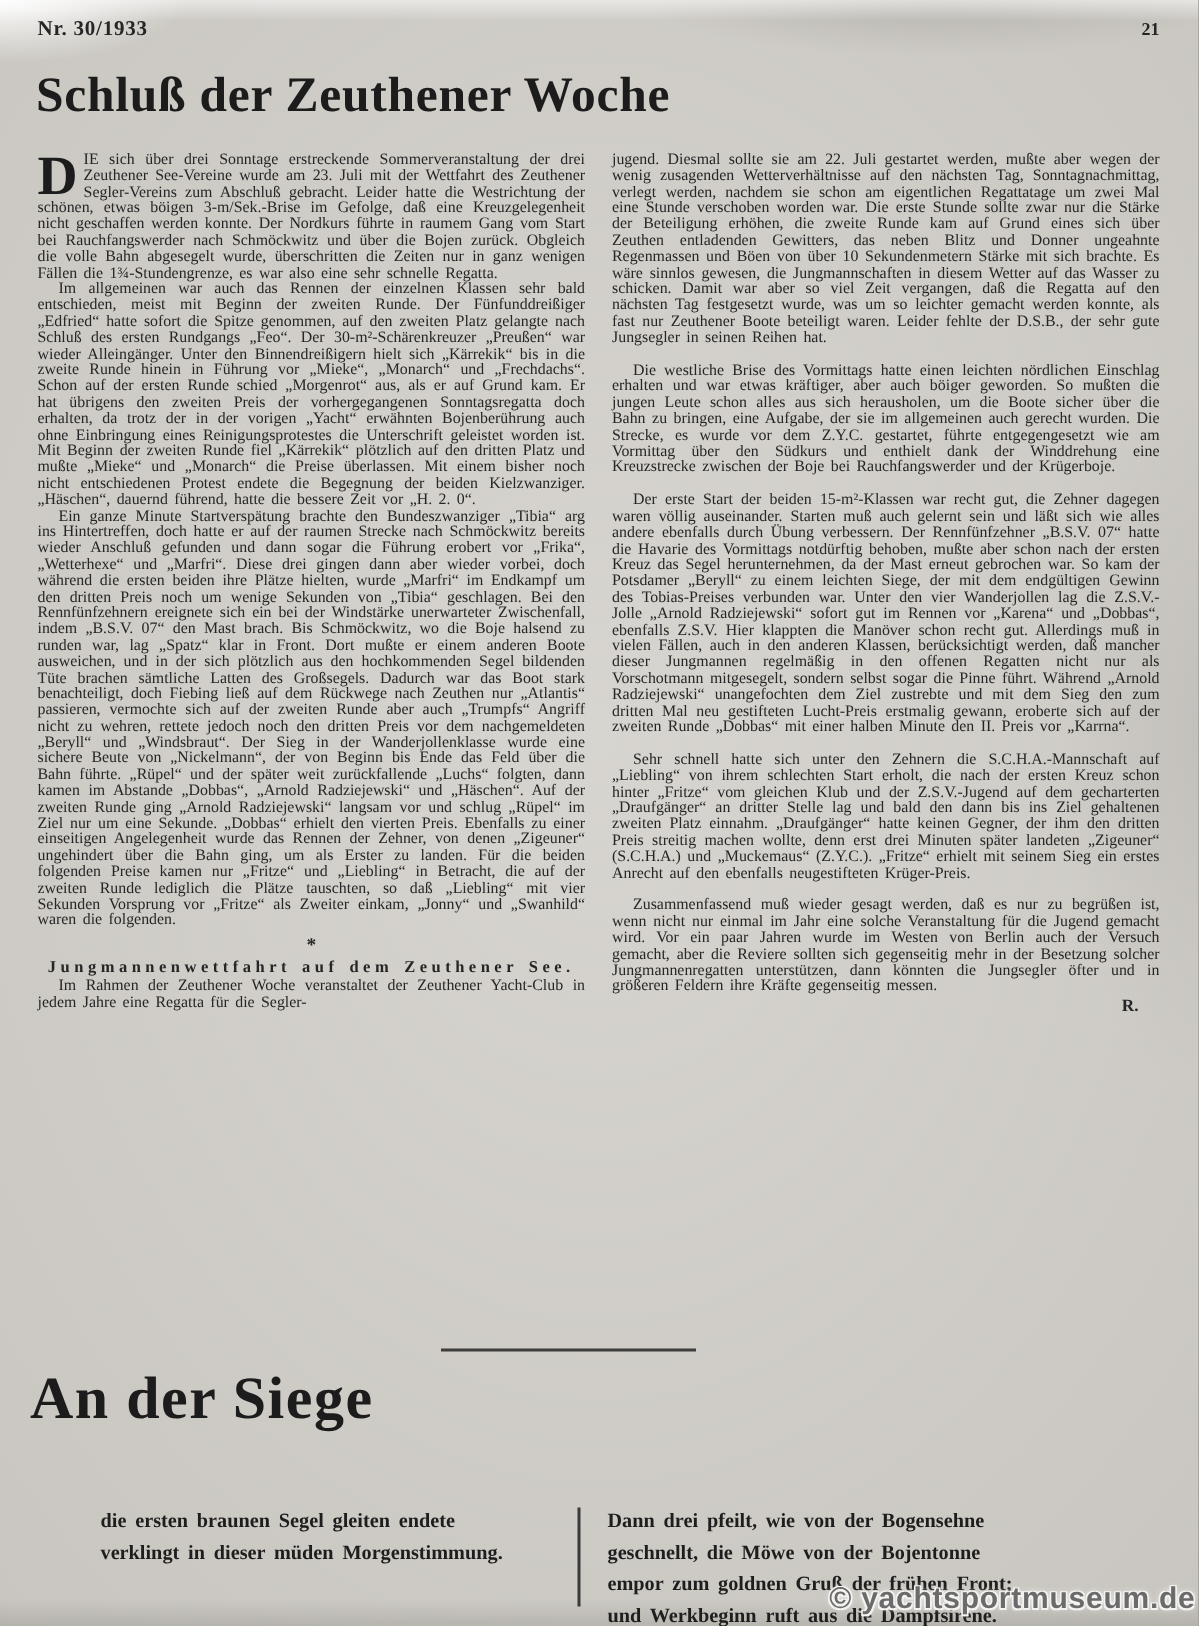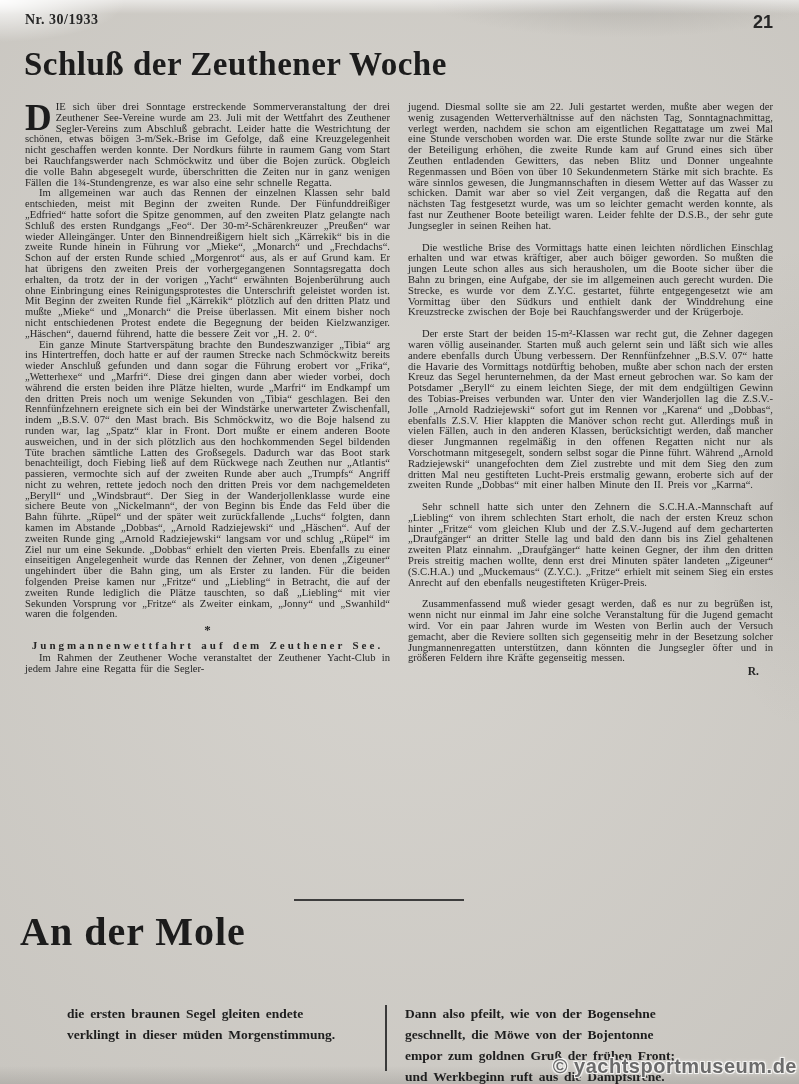--- a/index.html
+++ b/index.html
@@ -19,21 +19,21 @@
       linear-gradient(to top, rgba(120,118,114,0.25), rgba(120,118,114,0) 18px),
       radial-gradient(ellipse 600px 800px at 50% 45%, rgba(255,255,255,0.12), rgba(120,118,114,0.10)),
       #d2cfc9;
   }
   .running-head {
     position:absolute; top:12px; left:25px; right:26px;
     display:flex; justify-content:space-between;
     font-weight:bold; font-size:14px;
   }
   .issue-no { font-family:"Liberation Serif", serif; letter-spacing:0.5px; }
-  .page-no  { font-family:Liberation Sans, sans-serif; font-size:18px; }
+  .page-no  { font-family:Liberation Serif, serif; font-size:12px; }
   .headline {
     position:absolute; top:46px; left:24px;
     font-size:33px; font-weight:bold; letter-spacing:0.5px;
     color:#1c1c1c; white-space:nowrap;
   }
   .columns {
     position:absolute; top:102px; left:25px; width:748px;
     display:flex; gap:18px;
   }
   .col {
@@ -119,30 +119,30 @@
       <p>Die westliche Brise des Vormittags hatte einen leichten nördlichen Einschlag erhalten und war etwas kräftiger, aber auch böiger geworden. So mußten die jungen Leute schon alles aus sich herausholen, um die Boote sicher über die Bahn zu bringen, eine Aufgabe, der sie im allgemeinen auch gerecht wurden. Die Strecke, es wurde vor dem Z.Y.C. gestartet, führte entgegengesetzt wie am Vormittag über den Südkurs und enthielt dank der Winddrehung eine Kreuzstrecke zwischen der Boje bei Rauchfangswerder und der Krügerboje.</p>
       <p>Der erste Start der beiden 15-m²-Klassen war recht gut, die Zehner dagegen waren völlig auseinander. Starten muß auch gelernt sein und läßt sich wie alles andere ebenfalls durch Übung verbessern. Der Rennfünfzehner „B.S.V. 07“ hatte die Havarie des Vormittags notdürftig behoben, mußte aber schon nach der ersten Kreuz das Segel herunternehmen, da der Mast erneut gebrochen war. So kam der Potsdamer „Beryll“ zu einem leichten Siege, der mit dem endgültigen Gewinn des Tobias-Preises verbunden war. Unter den vier Wanderjollen lag die Z.S.V.-Jolle „Arnold Radziejewski“ sofort gut im Rennen vor „Karena“ und „Dobbas“, ebenfalls Z.S.V. Hier klappten die Manöver schon recht gut. Allerdings muß in vielen Fällen, auch in den anderen Klassen, berücksichtigt werden, daß mancher dieser Jungmannen regelmäßig in den offenen Regatten nicht nur als Vorschotmann mitgesegelt, sondern selbst sogar die Pinne führt. Während „Arnold Radziejewski“ unangefochten dem Ziel zustrebte und mit dem Sieg den zum dritten Mal neu gestifteten Lucht-Preis erstmalig gewann, eroberte sich auf der zweiten Runde „Dobbas“ mit einer halben Minute den II. Preis vor „Karrna“.</p>
       <p>Sehr schnell hatte sich unter den Zehnern die S.C.H.A.-Mannschaft auf „Liebling“ von ihrem schlechten Start erholt, die nach der ersten Kreuz schon hinter „Fritze“ vom gleichen Klub und der Z.S.V.-Jugend auf dem gecharterten „Draufgänger“ an dritter Stelle lag und bald den dann bis ins Ziel gehaltenen zweiten Platz einnahm. „Draufgänger“ hatte keinen Gegner, der ihm den dritten Preis streitig machen wollte, denn erst drei Minuten später landeten „Zigeuner“ (S.C.H.A.) und „Muckemaus“ (Z.Y.C.). „Fritze“ erhielt mit seinem Sieg ein erstes Anrecht auf den ebenfalls neugestifteten Krüger-Preis.</p>
       <p style="margin-bottom:2px;">Zusammenfassend muß wieder gesagt werden, daß es nur zu begrüßen ist, wenn nicht nur einmal im Jahr eine solche Veranstaltung für die Jugend gemacht wird. Vor ein paar Jahren wurde im Westen von Berlin auch der Versuch gemacht, aber die Reviere sollten sich gegenseitig mehr in der Besetzung solcher Jungmannenregatten unterstützen, dann könnten die Jungsegler öfter und in größeren Feldern ihre Kräfte gegenseitig messen.</p>
       <p class="sig-r">R.</p>
     </div>
   </div>
 
   <div class="rule-sep"></div>
 
-  <h2 class="headline2">An der Mole</h2>
+  <h2 class="headline2">An der Siege</h2>
 
   <div class="poem-row">
     <div class="stanza stanza-1">
       <div>die ersten braunen Segel gleiten endete</div>
       <div>verklingt in dieser müden Morgenstimmung.</div>
     </div>
     <div class="stanza-divider"></div>
     <div class="stanza stanza-2">
-      <div>Dann also pfeilt, wie von der Bogensehne</div>
+      <div>Dann drei pfeilt, wie von der Bogensehne</div>
       <div>geschnellt, die Möwe von der Bojentonne</div>
       <div>empor zum goldnen Gruß der frühen Front;</div>
       <div>und Werkbeginn ruft aus die Dampfsirene.</div>
 
     </div>
   </div>
 
   <div class="watermark">© yachtsportmuseum.de</div>
 
 </div>

